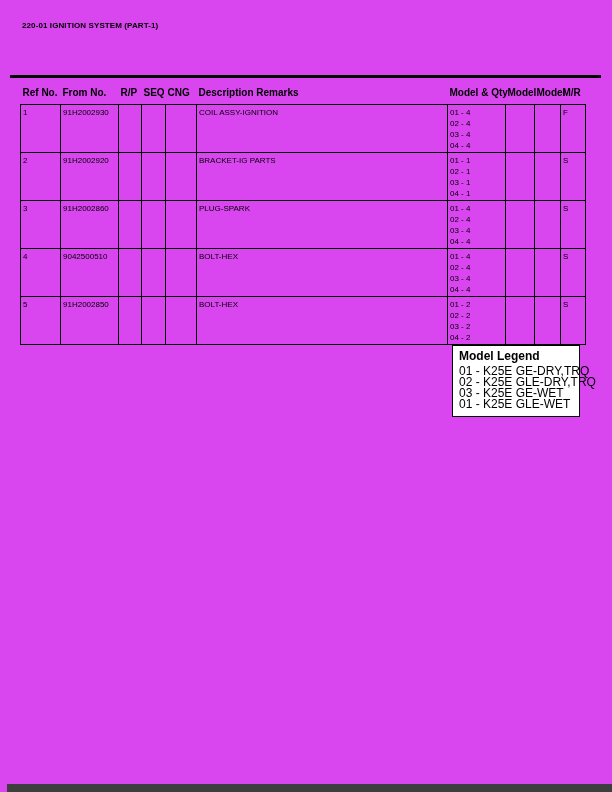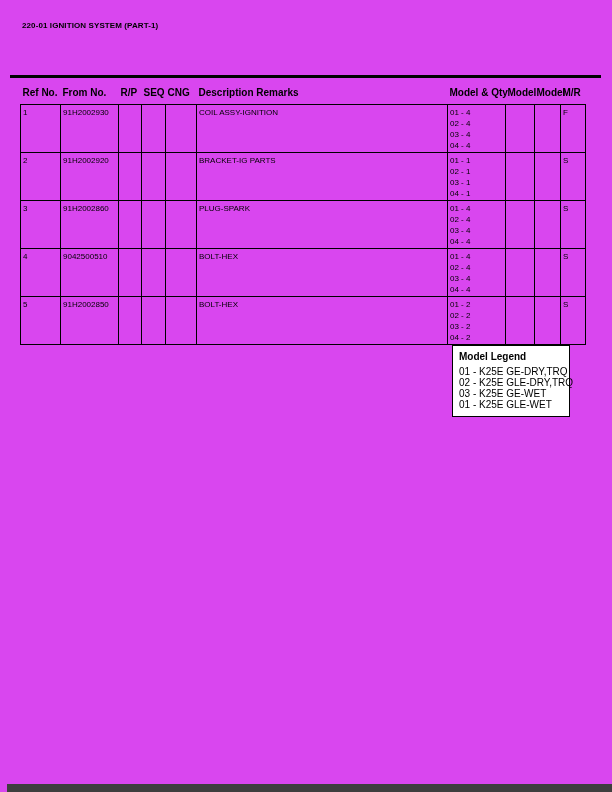--- a/index.html
+++ b/index.html
@@ -29,23 +29,23 @@
     font-weight:bold; text-align:left; vertical-align:top;
     padding:2px 2px 6px 2px; border:none; font-size:10px;
     white-space:nowrap; overflow:visible;
   }
   table.parts td {
     border:1px solid #000; vertical-align:top;
     padding:2px 2px 1px 2px; line-height:11px;
     white-space:pre-line; overflow:hidden;
   }
   .legend {
-    position:absolute; left:452px; top:345px; width:118px;
+    position:absolute; left:452px; top:345px; width:128px;
     border:1px solid #000; background:#fff;
-    padding:5px 6px 6px 6px; font-size:10px;
+    padding:5px 6px 6px 6px; font-size:12px;
   }
   .legend-title { font-weight:bold; margin-bottom:4px; line-height:11px; }
   .legend-item { line-height:11px; white-space:nowrap; }
   .footer-bar {
     position:absolute; left:7px; top:784px; width:605px; height:8px;
     background:#3e3e3e;
   }
 </style>
 </head>
 <body>

